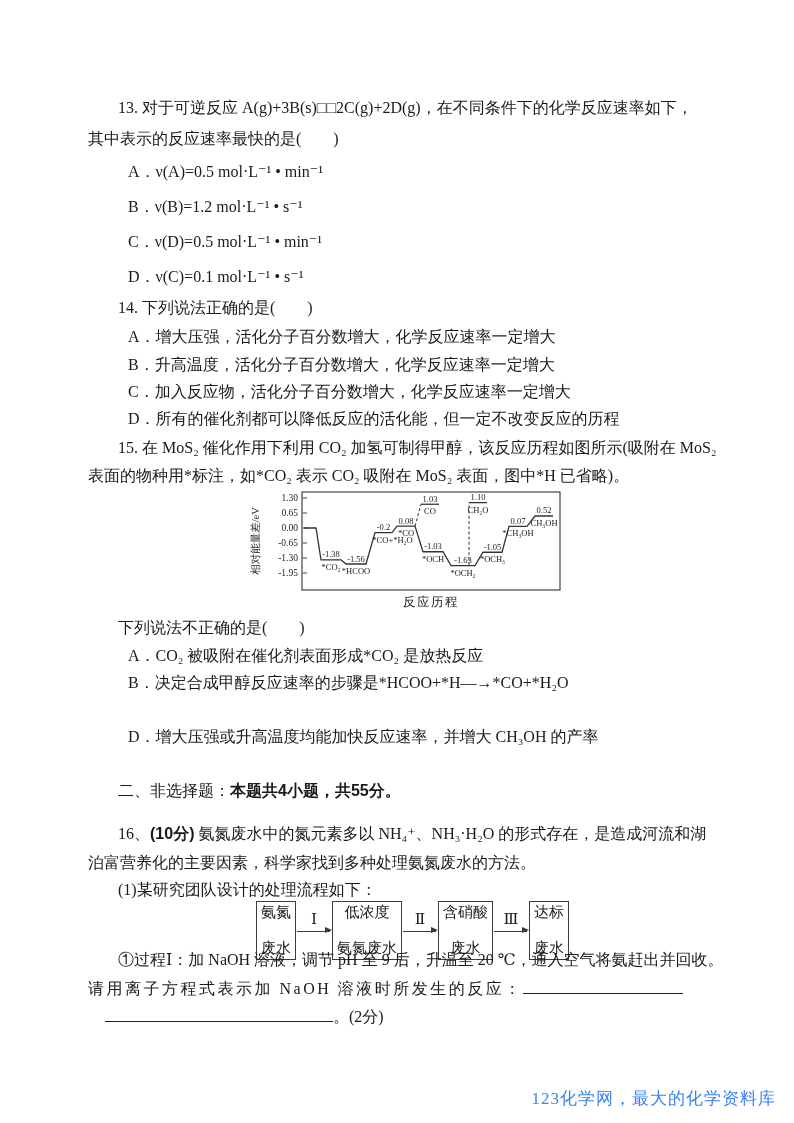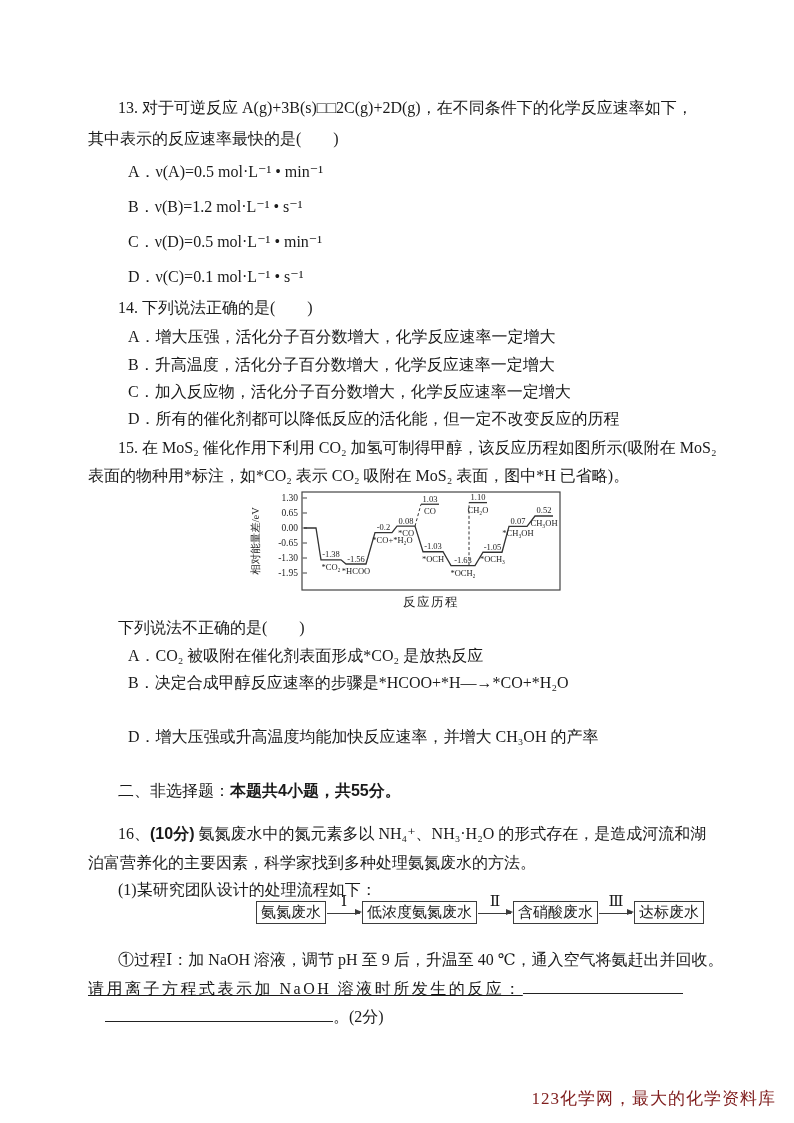--- a/index.html
+++ b/index.html
@@ -6,29 +6,29 @@
   .page{
     position:relative; width:794px; height:1123px; margin:0 auto;
     background:#ffffff; overflow:hidden;
     font-family:"Liberation Serif","DejaVu Serif",serif;
     color:#1a1a1a;
   }
   .ln{position:absolute; font-size:16px; line-height:20px; white-space:nowrap;}
   .hei{font-family:"Liberation Sans","DejaVu Sans",sans-serif; font-weight:700;}
   .bold-serif{font-weight:400;text-align:right;}
   .blank{display:inline-block; border-bottom:1.5px solid #222; height:15px; vertical-align:baseline;}
-  .watermark{color:#7f1d1d; font-size:17px; letter-spacing:1px;}
-  .ls{letter-spacing:2.5px;text-decoration:underline;}
+  .watermark{color:#3b82f6; font-size:17px; letter-spacing:1px;}
+  .ls{letter-spacing:2.5px;}
   
   .ediagram{position:absolute; left:250px; top:488px;}
   .ediagram svg{font-family:"Liberation Serif","DejaVu Serif",serif; fill:#222;}
   
   .flowchart{position:absolute; display:flex; align-items:stretch; font-size:15px; line-height:17px;}
   .fbox{border:1.6px solid #3c3c3c; padding:2px 4px; text-align:center;
-        display:flex; flex-direction:row; justify-content:center;}
+        display:flex; flex-direction:column; justify-content:center;gap:19px;}
   .farrow{position:relative; width:36px;}
   .fshaft{position:absolute; left:1px; right:2px; top:50%; border-top:1.6px solid #3c3c3c;}
   .fshaft::after{content:''; position:absolute; right:-2px; top:-4.4px;
         border-left:7px solid #3c3c3c; border-top:3.6px solid transparent; border-bottom:3.6px solid transparent;}
   .flabel{position:absolute; left:0; right:0; top:50%; margin-top:-21px; text-align:center; font-size:15.5px;}
 </style>
 </head>
 <body>
 
 <div class="page">
@@ -131,19 +131,19 @@
     <div class="farrow">
         <span class="flabel">Ⅲ</span>
         <span class="fshaft"></span>
       </div>
     <div class="fbox">
         <div>达标</div>
         <div>废水</div>
       </div>
   </div>
 
-  <div class="ln" style="top:950px;left:118px">①过程Ⅰ：加 NaOH 溶液，调节 pH 至 9 后，升温至 40 ℃，通入空气将氨赶出并回收。</div>
+  <div class="ln" style="top:950px;left:118px">①过程Ⅰ：加 NaOH 溶液，调节 pH 至 9 后，升温至 20 ℃，通入空气将氨赶出并回收。</div>
   <div class="ln ls" style="top:978px;left:88px"><span>请用离子方程式表示加 NaOH 溶液时所发生的反应：</span><span class="blank" style="width:160px"></span></div>
   <div class="ln" style="top:1006px;left:105px"><span class="blank" style="width:228px"></span><span>。(2分)</span></div>
 
   <div class="ln watermark" style="top:1089px;right:18px">123化学网，最大的化学资料库</div>
 
 </div>
 
 </body></html>

